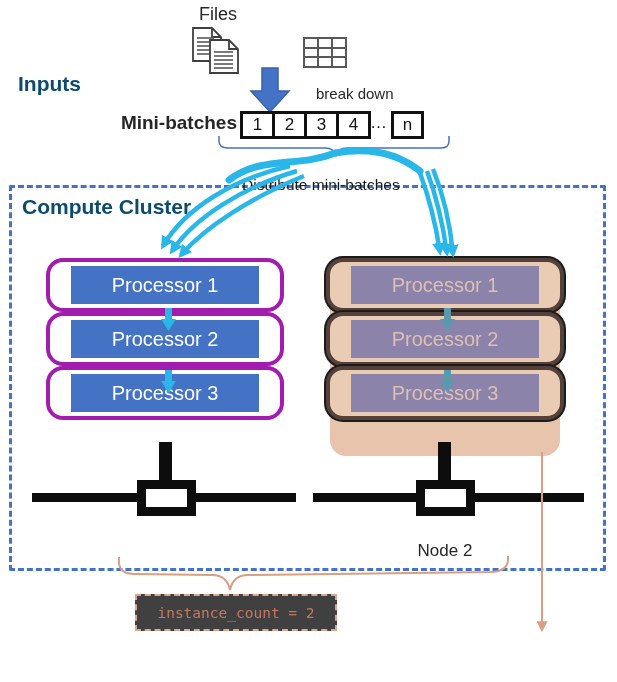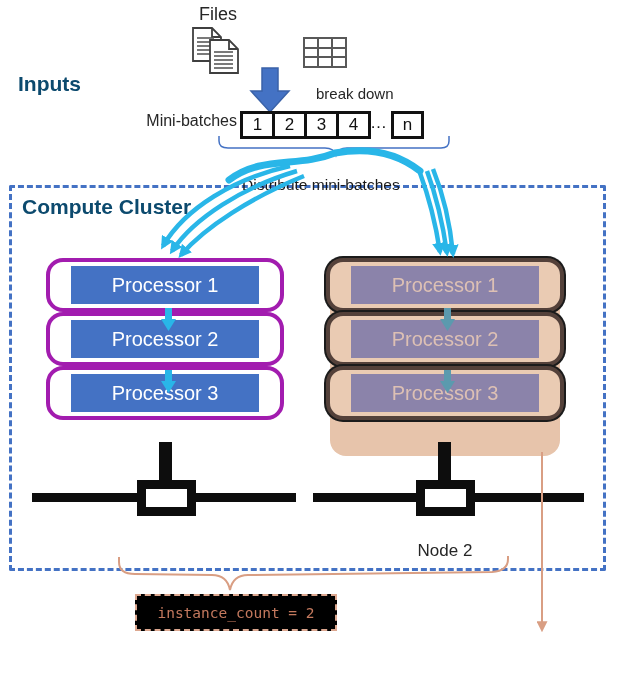--- a/index.html
+++ b/index.html
@@ -7,21 +7,21 @@
     position:relative;width:617px;height:682px;background:#ffffff;
     font-family:"Liberation Sans",sans-serif;color:#1a1a1a;overflow:hidden;
   }
   .abs{position:absolute;}
   .lbl{white-space:nowrap;}
 
   
   .top-label{font-size:18px;color:#262626;text-align:center;}
   .inputs-title{font-size:21px;font-weight:bold;color:#0c4a6e;}
   .break-down{font-size:15px;color:#262626;}
-  .minibatch-label{font-size:16px;color:#262626;text-align:right;}
+  .minibatch-label{font-size:19px;color:#262626;text-align:right;font-weight:bold;}
 
   
   .batch-strip{display:flex;}
   .batch-cell{
     width:29px;height:22px;border:3px solid #111;background:#fff;
     display:flex;align-items:center;justify-content:center;
     font-size:17px;color:#111;margin-left:-3px;
   }
   .batch-cell:first-child{margin-left:0;}
   .ellipsis{font-size:17px;color:#111;}
@@ -54,21 +54,21 @@
 
   
   .stem{width:13px;background:#0d0d0d;z-index:3;}
   .eth-box{width:41px;height:18px;border:9px solid #0d0d0d;background:#fff;z-index:4;}
   .eth-line{height:9px;background:#0d0d0d;z-index:3;}
 
   .node-label{font-size:17px;color:#262626;width:100px;text-align:center;z-index:3;}
 
   
   .anno-box{
-    border:2px dashed #DCA78F;background:#000000;z-index:5;
+    border:2px dashed #DCA78F;background:#404040;z-index:5;
     display:flex;align-items:center;justify-content:center;
     font-family:"DejaVu Sans Mono",monospace;font-size:14.5px;color:#C4795E;
     white-space:pre;
   }
 
   svg.overlay{position:absolute;left:0;top:0;z-index:6;pointer-events:none;}
   svg.icon{position:absolute;}
 </style>
 </head>
 <body>

